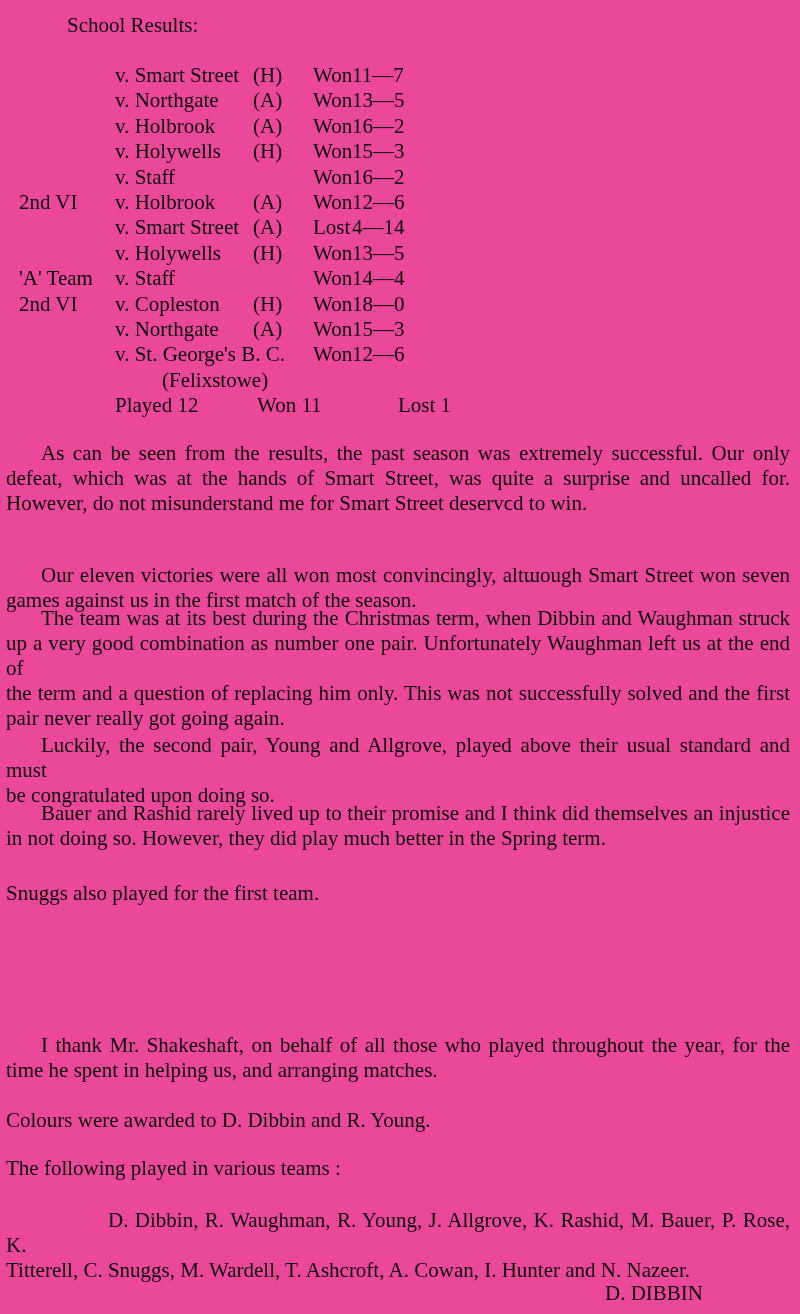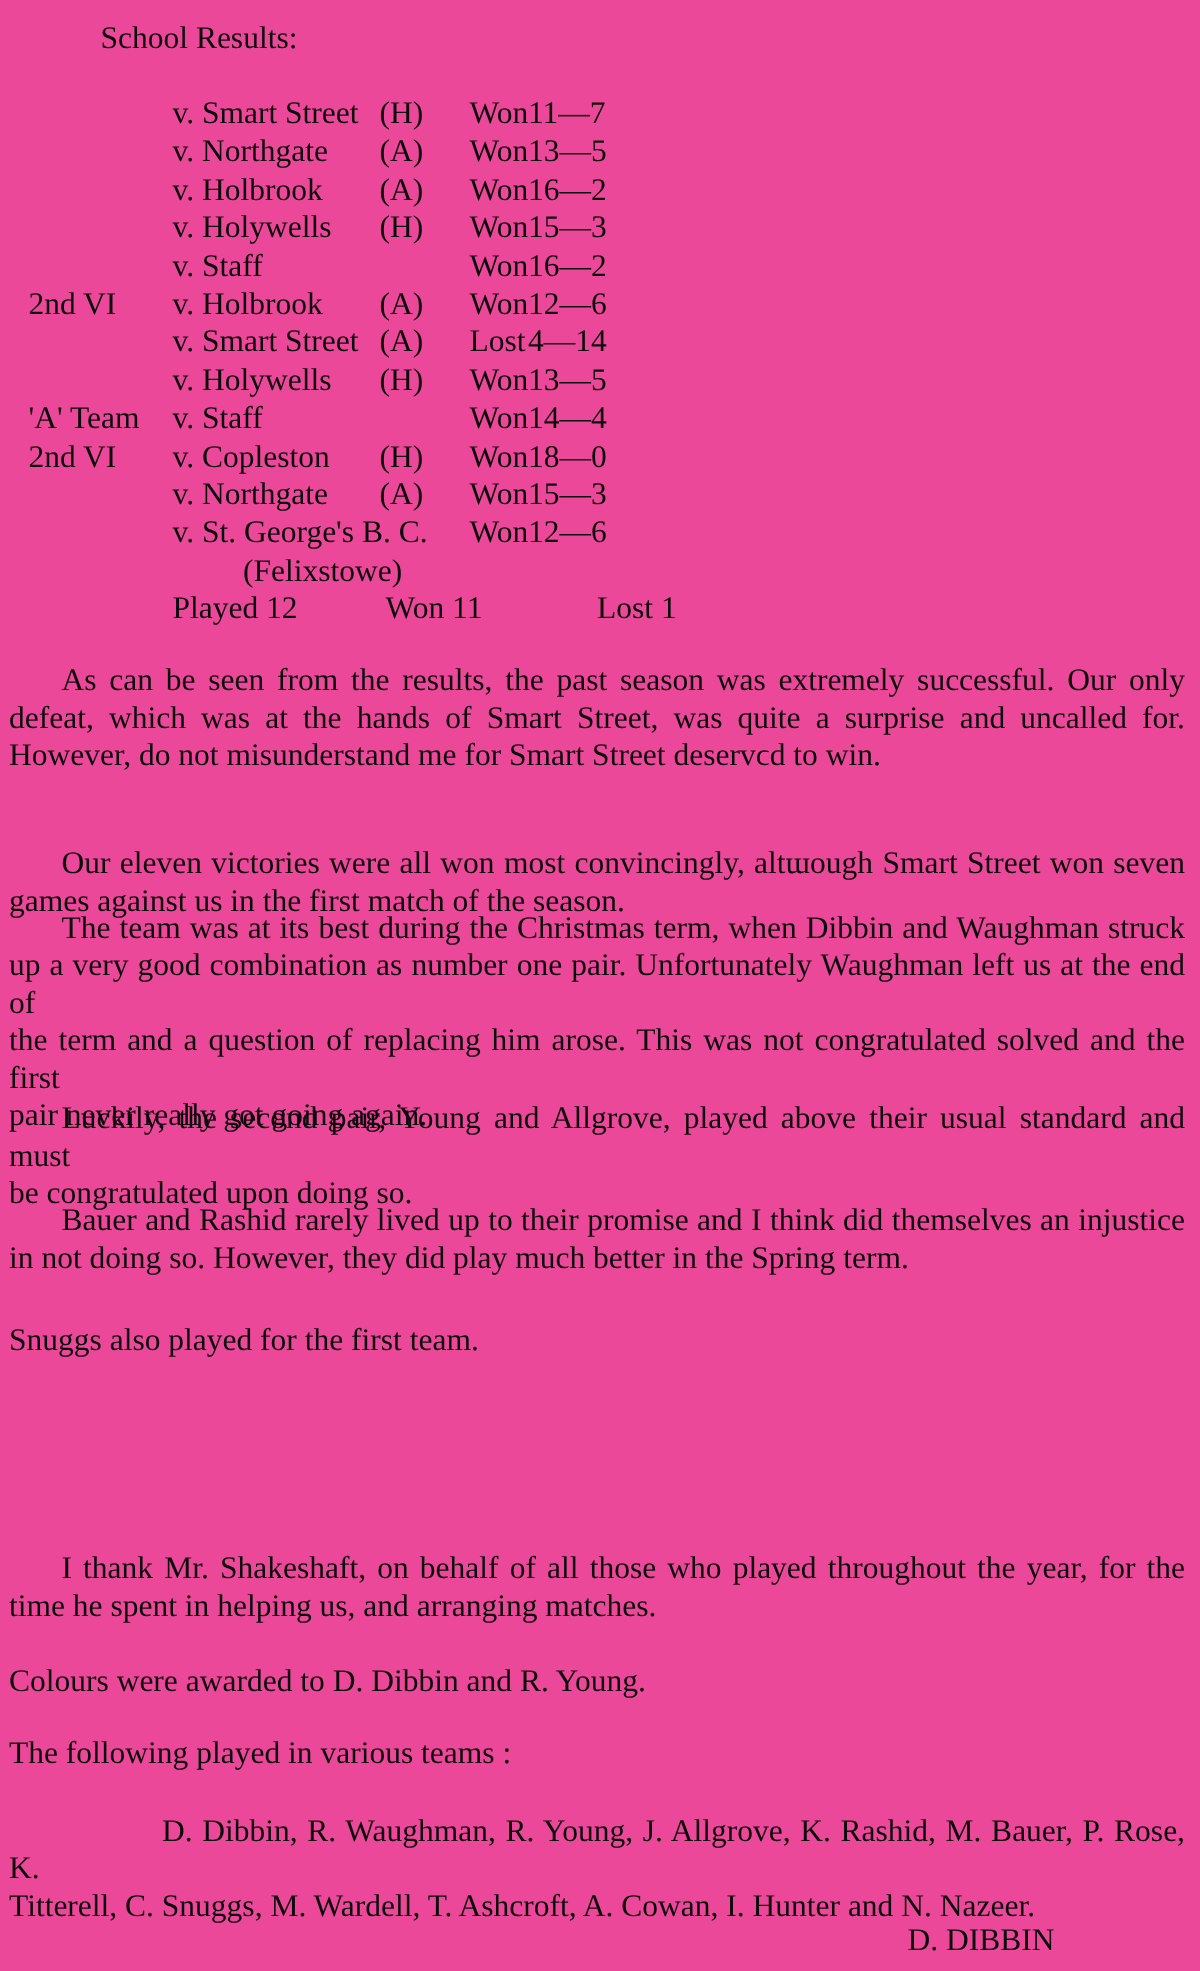--- a/index.html
+++ b/index.html
@@ -181,21 +181,21 @@
         <div class="line">defeat, which was at the hands of Smart Street, was quite a surprise and uncalled for.</div>
         <div class="line last">However, do not misunderstand me for Smart Street deservϲd to win.</div>
       </div>
       <div class="para">
         <div class="line" style="text-indent: 35px;">Our eleven victories were all won most convincingly, altɯough Smart Street won seven</div>
         <div class="line last">games against us in the first match of the season.</div>
       </div>
       <div class="para">
         <div class="line" style="text-indent: 35px;">The team was at its best during the Christmas term, when Dibbin and Waughman struck</div>
         <div class="line">up a very good combination as number one pair. Unfortunately Waughman left us at the end of</div>
-        <div class="line">the term and a question of replacing him arose. This was not congratulated solved and the first</div>
+        <div class="line">the term and a question of replacing him only. This was not successfully solved and the first</div>
         <div class="line last">pair never really got going again.</div>
       </div>
       <div class="para">
         <div class="line" style="text-indent: 35px;">Luckily, the second pair, Young and Allgrove, played above their usual standard and must</div>
         <div class="line last">be congratulated upon doing so.</div>
       </div>
       <div class="para">
         <div class="line" style="text-indent: 35px;">Bauer and Rashid rarely lived up to their promise and I think did themselves an injustice</div>
         <div class="line last">in not doing so. However, they did play much better in the Spring term.</div>
       </div>

